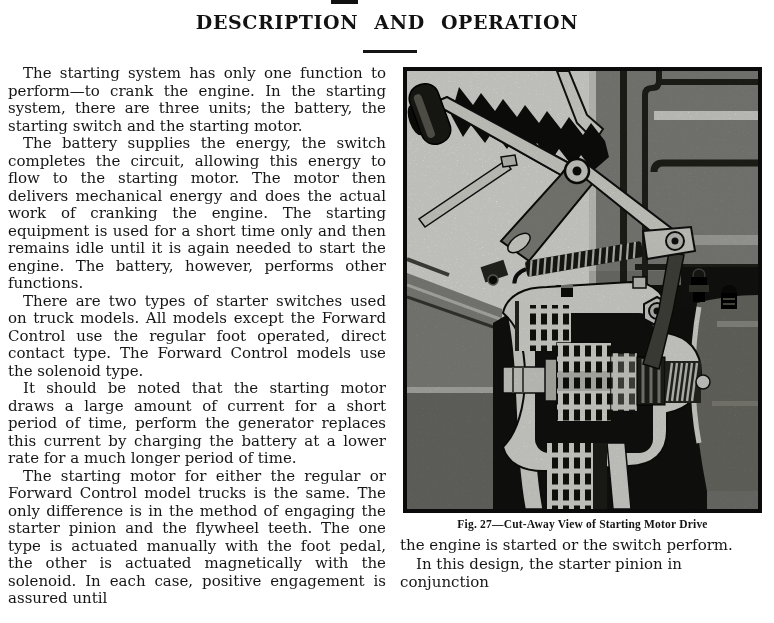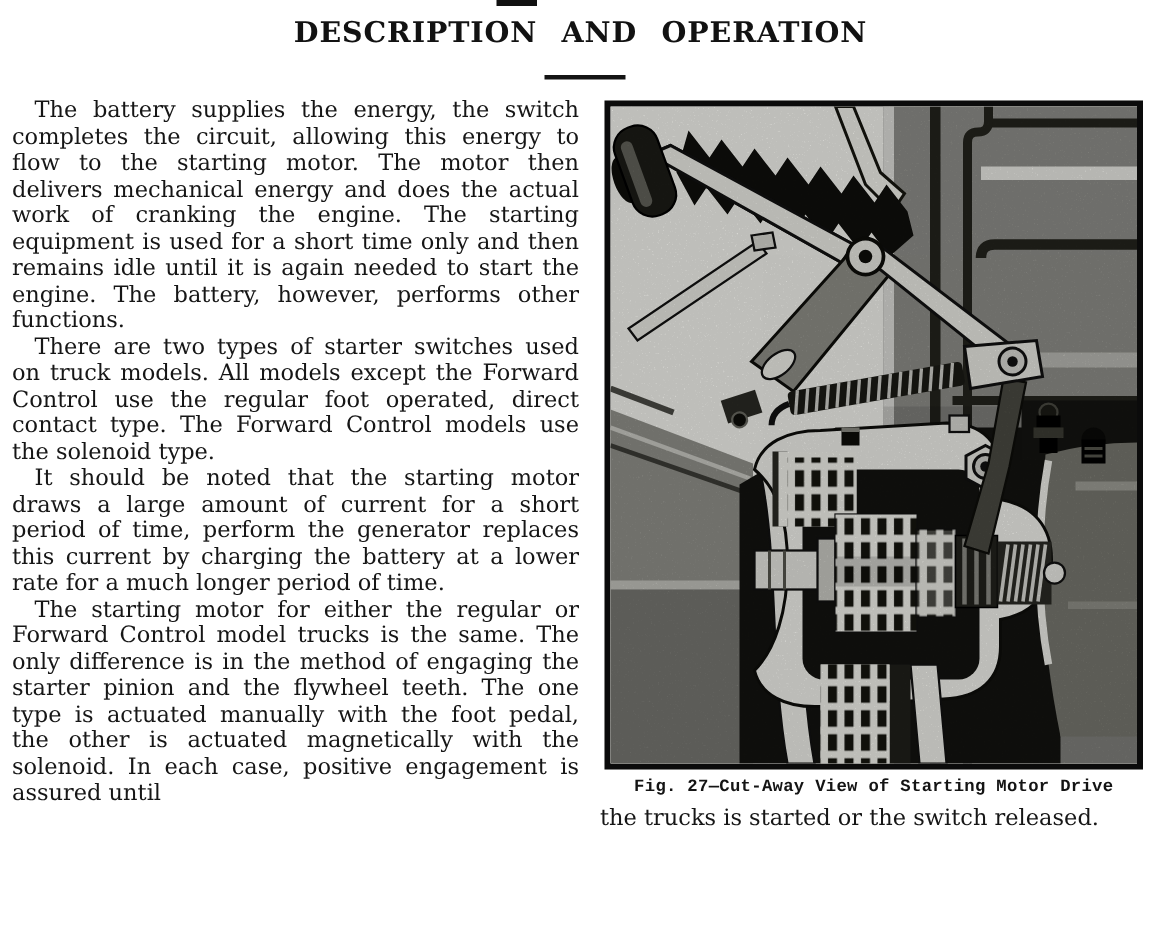--- a/index.html
+++ b/index.html
@@ -22,41 +22,42 @@
     hyphens:auto;-webkit-hyphens:auto;
   }
   .col-left p{margin:0;text-indent:15px;}
   .figure-frame{
     position:absolute;top:67px;left:403px;width:351px;height:438px;
     border:4px solid #0b0b0b;background:#f4f4ef;
   }
   .figure-frame svg{display:block;width:351px;height:438px;}
   .figure-caption{
     position:absolute;top:518px;left:403px;width:359px;margin:0;
-    text-align:center;font-family:Liberation Mono, monospace;
+    text-align:center;font-family:Liberation Serif, serif;
     font-weight:bold;font-size:11.5px;letter-spacing:0.2px;color:#141414;
   }
   .col-right{
     position:absolute;top:536px;left:400px;width:372px;
     font-size:15px;line-height:18.5px;
   }
   .col-right p{margin:0;}
   .col-right p.indent{text-indent:16px;}
 </style>
 </head>
 <body>
 
 <div class="page">
 
   <div class="top-mark"></div>
 
   <h1 class="page-title">DESCRIPTION AND OPERATION</h1>
   <div class="title-rule"></div>
 
   <div class="col-left">
+    <p>The starting system has only one function to perform—to crank the engine. In the starting system, there are three units; the battery, the starting switch and the starting motor.</p>
     <p>The battery supplies the energy, the switch completes the circuit, allowing this energy to flow to the starting motor. The motor then delivers mechanical energy and does the actual work of cranking the engine. The starting equipment is used for a short time only and then remains idle until it is again needed to start the engine. The battery, however, performs other functions.</p>
     <p>There are two types of starter switches used on truck models. All models except the Forward Control use the regular foot operated, direct contact type. The Forward Control models use the solenoid type.</p>
     <p>It should be noted that the starting motor draws a large amount of current for a short period of time, perform the generator replaces this current by charging the battery at a lower rate for a much longer period of time.</p>
     <p>The starting motor for either the regular or Forward Control model trucks is the same. The only difference is in the method of engaging the starter pinion and the flywheel teeth. The one type is actuated manually with the foot pedal, the other is actuated magnetically with the solenoid. In each case, positive engagement is assured until</p>
   </div>
 
   <div class="figure-frame">
     <svg viewBox="0 0 351 438" preserveAspectRatio="none">
       <defs>
         <filter id="grain" x="0" y="0" width="100%" height="100%">
@@ -240,16 +241,17 @@
         <line x1="316" y1="233" x2="328" y2="233" stroke="#55554d" stroke-width="2"></line>
       </g>
 
       <rect width="351" height="438" filter="url(#grain)" opacity="0.22"></rect>
     </svg>
   </div>
 
   <p class="figure-caption">Fig. 27—Cut-Away View of Starting Motor Drive</p>
 
   <div class="col-right">
-    <p>the trucks is started or the switch released.</p>
+    <p>the engine is started or the switch perform.</p>
+    <p class="indent">In this design, the starter pinion in conjunction</p>
   </div>
 
 </div>
 
 </body></html>

